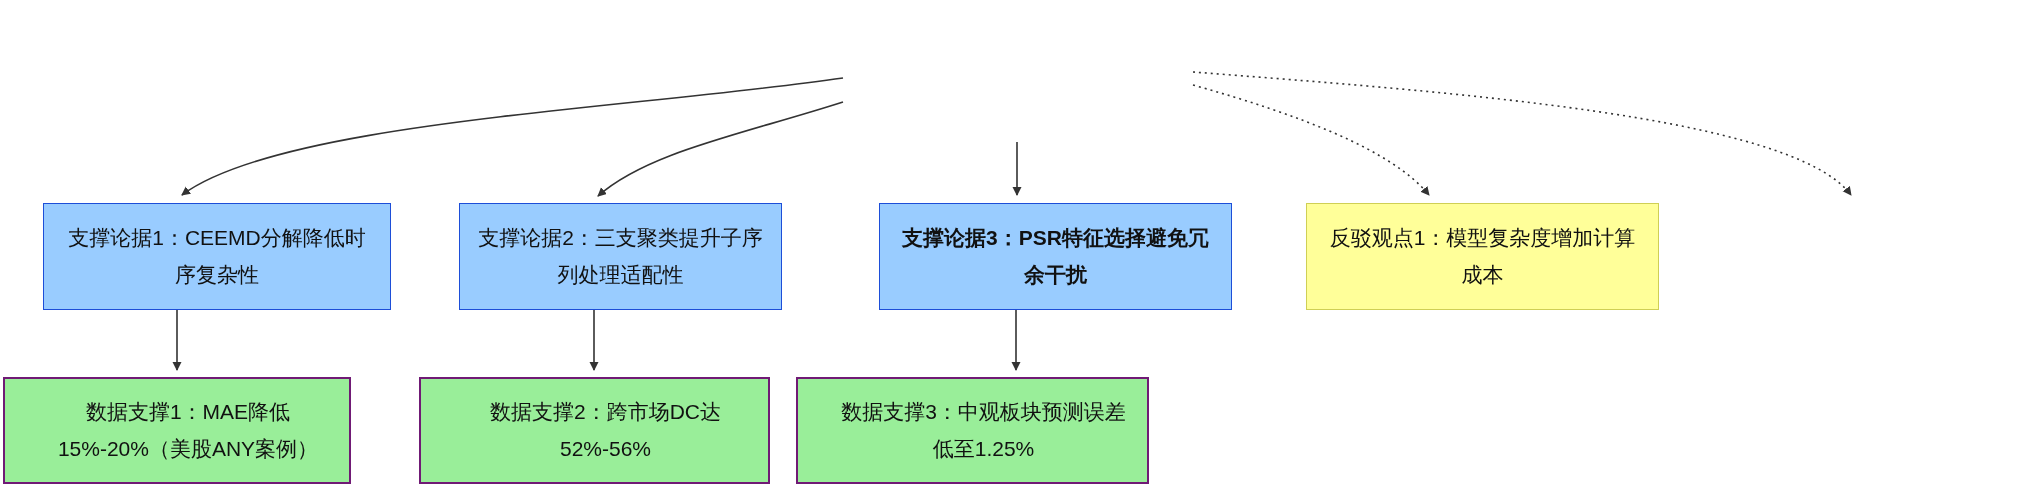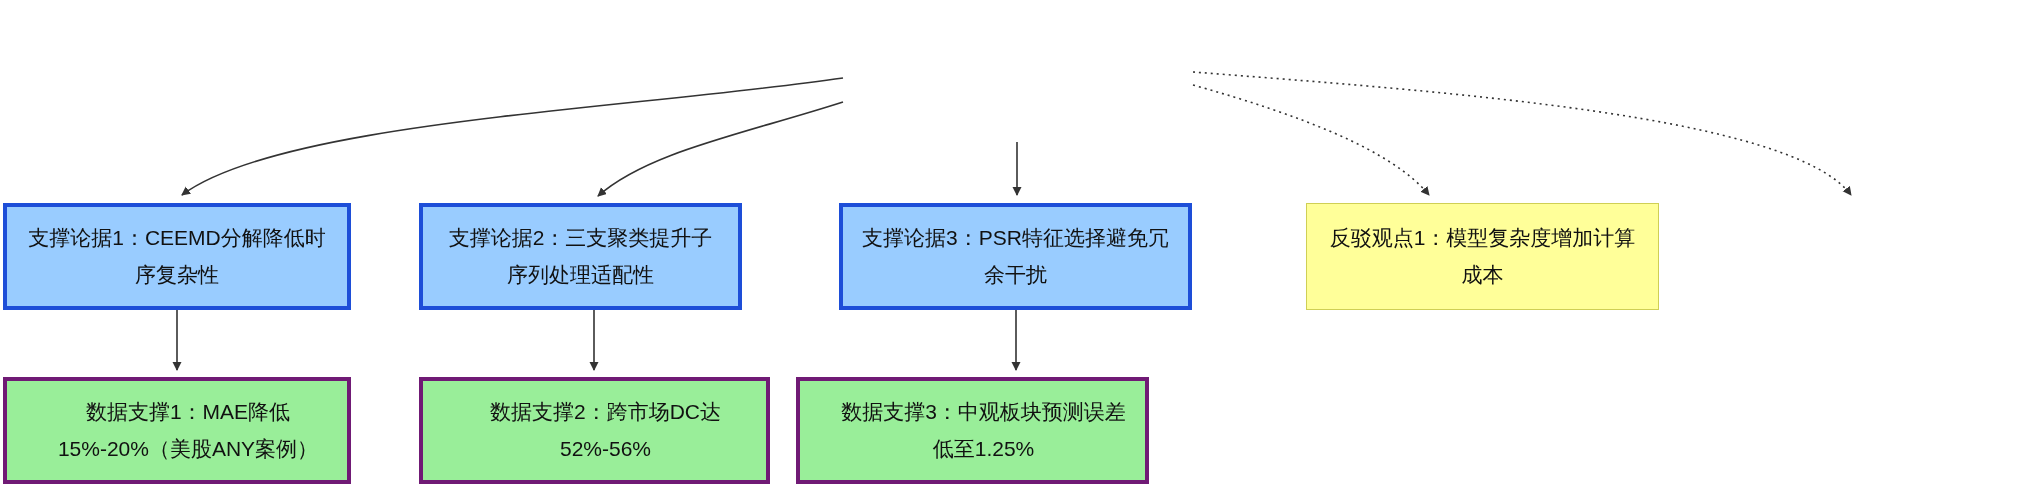--- a/index.html
+++ b/index.html
@@ -21,23 +21,23 @@
     display: flex;
     align-items: center;
     justify-content: center;
     text-align: center;
     font-size: 21px;
     line-height: 1.75;
     color: #111111;
     padding: 6px 18px;
   }
   .node-core     { background: #ff9999; border: 1px solid #e05c5c; }
-  .node-support  { background: #99ccff; border: 4px solid #1d4ed8; }
+  .node-support  { background: #99ccff; border: 1px solid #1d4ed8; margin-left: 40px; }
   .node-rebuttal { background: #ffff99; border: 1px solid #cfcf55; }
-  .node-data     { background: #99ee99; border: 4px solid #701a75; padding-left: 40px; }
+  .node-data     { background: #99ee99; border: 2px solid #701a75; padding-left: 40px; }
 </style>
 </head>
 <body>
 
 <div class="canvas">
 
   <svg class="edges" width="2038" height="488" viewBox="0 0 2038 488">
     <defs>
       <marker id="arrow" markerWidth="10" markerHeight="10" refX="8" refY="4.5" orient="auto" markerUnits="userSpaceOnUse">
         <path d="M0,0 L9,4.5 L0,9 z" fill="#333333"></path>
@@ -56,21 +56,21 @@
     <path class="edge" marker-end="url(#arrow)" d="M1016,310 L1016,370"></path>
   </svg>
 
 
   <div class="node node-support" style="left:3px; top:203px; width:348px; height:107px;">
     <span>支撑论据1：CEEMD分解降低时序复杂性</span>
   </div>
   <div class="node node-support" style="left:419px; top:203px; width:323px; height:107px;">
     <span>支撑论据2：三支聚类提升子序列处理适配性</span>
   </div>
-  <div class="node node-support" style="left:839px; top:203px; width:353px; height:107px;">
+  <div class="node node-support" style="left:839px; top:203px; width:353px; height:107px;font-weight:bold;">
     <span>支撑论据3：PSR特征选择避免冗余干扰</span>
   </div>
 
   <div class="node node-rebuttal" style="left:1306px; top:203px; width:353px; height:107px;">
     <span>反驳观点1：模型复杂度增加计算成本</span>
   </div>
 
   <div class="node node-data" style="left:3px; top:377px; width:348px; height:107px;">
     <span>数据支撑1：MAE降低15%-20%（美股ANY案例）</span>
   </div>

